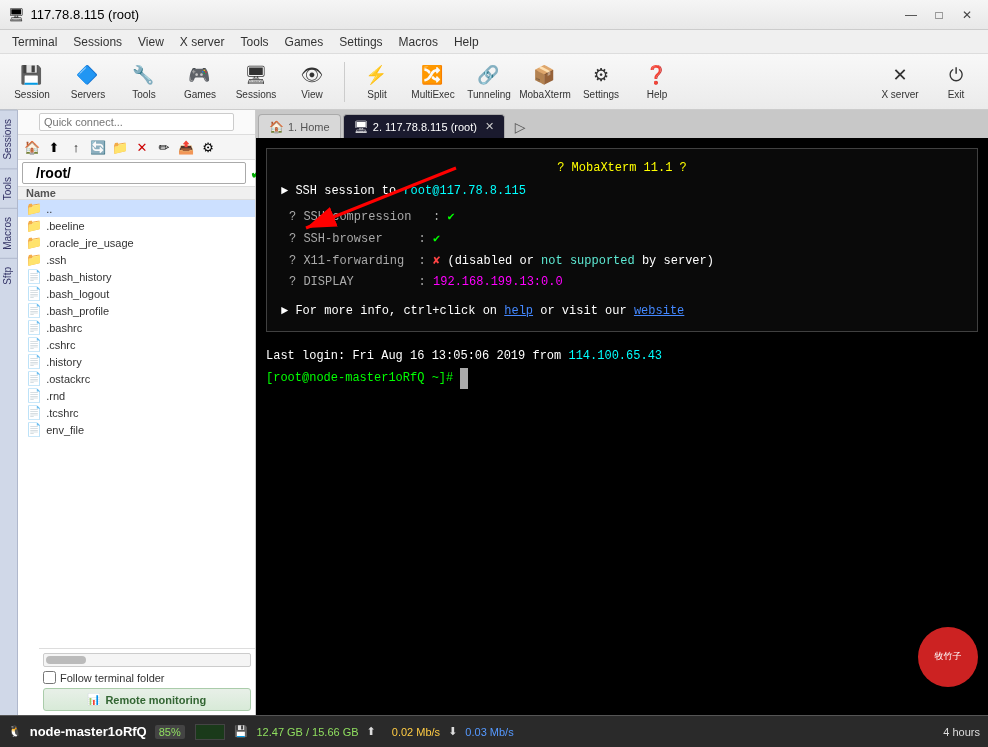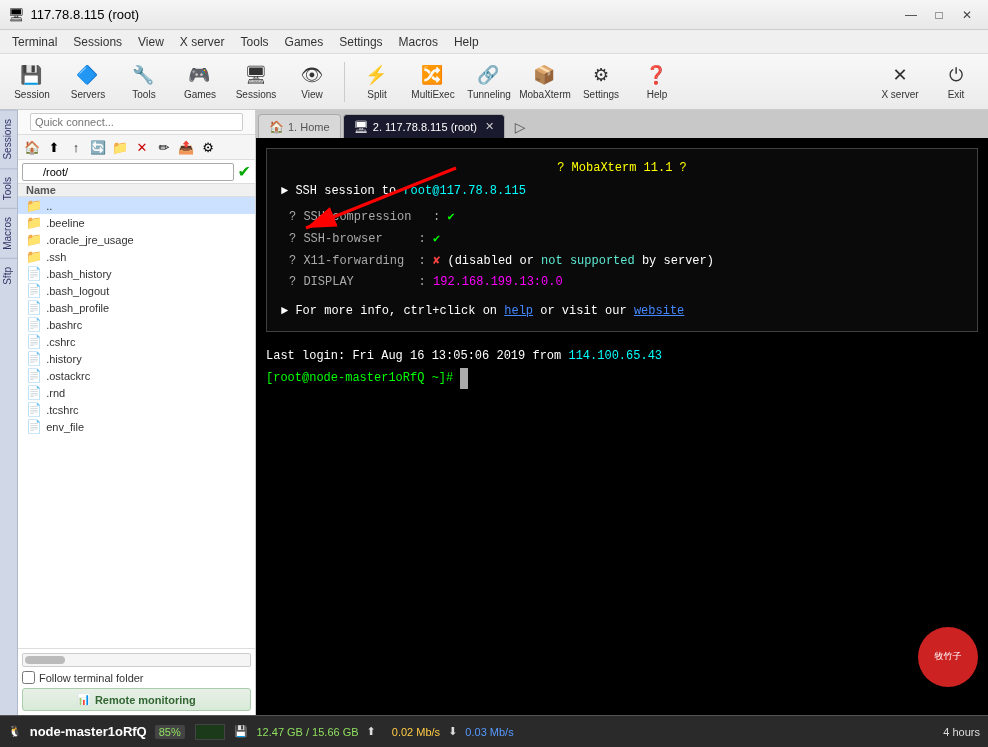--- a/index.html
+++ b/index.html
@@ -72,21 +72,21 @@
     #left-panel {
       width: 238px;
       background: #fff;
       border-right: 1px solid #ccc;
       display: flex;
       flex-direction: column;
     }
 
     
     #quick-connect {
-      display: flex; align-items: center; padding: 3px 12px;
+      display: flex; align-items: center; padding: 3px 21px;
       border-bottom: 1px solid #ddd; background: #fafafa;
     }
     #quick-connect input {
       flex: 1; border: 1px solid #ccc; border-radius: 2px; padding: 2px 4px;
       font-size: 11px; color: #999; outline: none;
     }
 
     
     #file-toolbar {
       display: flex; align-items: center; padding: 2px 4px; gap: 2px;
@@ -96,22 +96,22 @@
       width: 20px; height: 20px; display: flex; align-items: center; justify-content: center;
       cursor: pointer; border-radius: 2px; font-size: 13px;
     }
 
     
     #path-bar {
       display: flex; align-items: center; padding: 2px 4px;
       border-bottom: 1px solid #ddd; background: #fff;
     }
     #path-bar input {
-      flex: 1; border: 1px solid #aaa; border-radius: 2px; padding: 2px 20px;
-      font-size: 11px; outline: none;
+      flex: 1; border: 1px solid #aaa; border-radius: 2px; padding: 2px 13px;
+      font-size: 14px; outline: none; font-weight: bold;
     }
     .path-ok { color: #00aa00; font-size: 16px; margin-left: 4px; cursor: pointer; }
 
     
     #file-list-header {
       padding: 0 8px; font-size: 11px; font-weight: bold; color: #555;
       border-bottom: 1px solid #ddd; background: #f0f0f0;
     }
 
     
@@ -122,21 +122,21 @@
       display: flex; align-items: center; padding: 1px 8px; gap: 4px;
       cursor: pointer; font-size: 11px; color: #333;
     }
     .file-item.selected { background: #cce0ff; }
     .file-icon { font-size: 13px; }
 
     
     #left-bottom {
       border-top: 1px solid #ddd;
       padding: 4px;
-      display: flex; flex-direction: column; gap: 4px;
+      display: flex; flex-direction: column; gap: 4px; margin-left: 21px;
     }
     #scrollbar-area {
       height: 14px; background: #f5f5f5; border: 1px solid #ccc; border-radius: 2px;
       display: flex; align-items: center; padding: 0 2px;
     }
     #scrollbar-thumb {
       width: 40px; height: 8px; background: #bbb; border-radius: 4px;
     }
     #follow-folder {
       display: flex; align-items: center; gap: 4px; font-size: 11px; color: #333;

